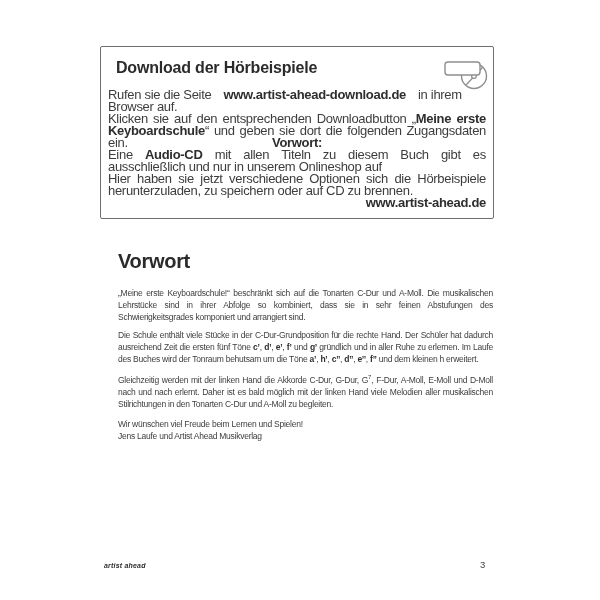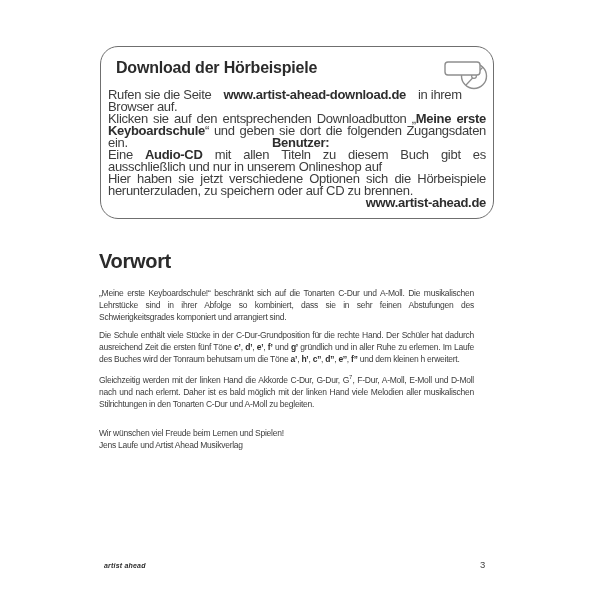--- a/index.html
+++ b/index.html
@@ -5,49 +5,49 @@
   html,body{margin:0;padding:0;}
   body{
     width:600px;height:600px;position:relative;background:#ffffff;
     font-family:"Liberation Sans", sans-serif;color:#3d3d3d;overflow:hidden;
   }
   .page{position:absolute;inset:0;background:#fff;}
 
   
   .dl-box{
     position:absolute;left:100px;top:46px;width:394px;box-sizing:border-box;
-    border:1.4px solid #6f6f6f;border-radius:18px;
+    border:1.4px solid #6f6f6f;border-radius:2px;
     padding:10px 7px 9px 7px;min-height:146px;background:#fff;
   }
   .dl-title{
     font-size:16px;font-weight:bold;color:#2b2b2b;margin:2px 0 12px 8px;
     letter-spacing:-0.2px;
   }
   .dl-body{font-size:13px;line-height:12px;letter-spacing:-0.3px;color:#3d3d3d;}
   .jtext{text-align:justify;}
   .creds{margin-top:-12px;margin-left:164px;font-weight:bold;color:#2e2e2e;}
   .creds div{line-height:12px;}
   .url-center{text-align:right;font-weight:bold;color:#2e2e2e;}
   .cd-icon{position:absolute;right:5px;top:9px;width:44px;height:34px;}
 
   .b{font-weight:bold;color:#2e2e2e;}
   .gap{margin:0 12px;}
   .sup{font-size:0.7em;vertical-align:super;letter-spacing:0;}
 
   
-  .vorwort{position:absolute;left:99px;top:250px;width:375px;}
+  .vorwort{position:absolute;left:118px;top:250px;width:375px;}
   .vw-heading{
     font-size:20px;font-weight:bold;color:#2b2b2b;margin:0 0 14px 0;
     letter-spacing:-0.3px;
   }
   .vw-p{
     font-size:8.5px;line-height:12px;letter-spacing:-0.25px;
     text-align:justify;margin:0 0 6px 0;
   }
-  .closing{margin-top:17px;font-size:8.5px;line-height:12px;letter-spacing:-0.25px;}
+  .closing{margin-top:8px;font-size:8.5px;line-height:12px;letter-spacing:-0.25px;}
 
   
   .footer-brand{
     position:absolute;left:104px;top:562px;font-size:7px;font-style:italic;
     font-weight:bold;color:#2b2b2b;letter-spacing:0.2px;
   }
   .page-num{position:absolute;left:480px;top:559px;font-size:9.5px;color:#454545;}
 </style>
 </head>
 <body>
@@ -61,21 +61,21 @@
       <circle cx="30" cy="20" r="2.4" fill="#ffffff" stroke="#8e8e8e" stroke-width="1.2"></circle>
       <rect x="1" y="6" width="35" height="13" rx="3" fill="#ffffff" stroke="#8e8e8e" stroke-width="1.4"></rect>
     </svg>
 
     <div class="dl-title">Download der Hörbeispiele</div>
 
     <div class="dl-body">
       <div><span>Rufen sie die Seite</span><span class="b gap">www.artist-ahead-download.de</span><span>in ihrem Browser auf.</span></div>
       <div class="jtext"><span>Klicken sie auf den entsprechenden Downloadbutton „</span><span class="b">Meine erste Keyboardschule</span><span>“ und geben sie dort die folgenden Zugangsdaten ein.</span></div>
       <div class="creds">
-        <div>Benutzer:</div>
+        <div>Vorwort:</div>
       </div>
       <div class="jtext"><span>Eine </span><span class="b">Audio-CD</span><span> mit allen Titeln zu diesem Buch gibt es ausschließlich und nur in unserem Onlineshop auf</span></div>
       <div class="jtext"><span>Hier haben sie jetzt verschiedene Optionen sich die Hörbeispiele herunterzuladen, zu speichern oder auf CD zu brennen.</span></div>
       <div class="url-center">www.artist-ahead.de</div>
     </div>
   </div>
 
   <div class="vorwort">
     <div class="vw-heading">Vorwort</div>
     <p class="vw-p"><span>„Meine erste Keyboardschule!“ beschränkt sich auf die Tonarten C-Dur und A-Moll. Die musikalischen Lehrstücke sind in ihrer Abfolge so kombiniert, dass sie in sehr feinen Abstufungen des Schwierigkeitsgrades komponiert und arrangiert sind.</span></p>

